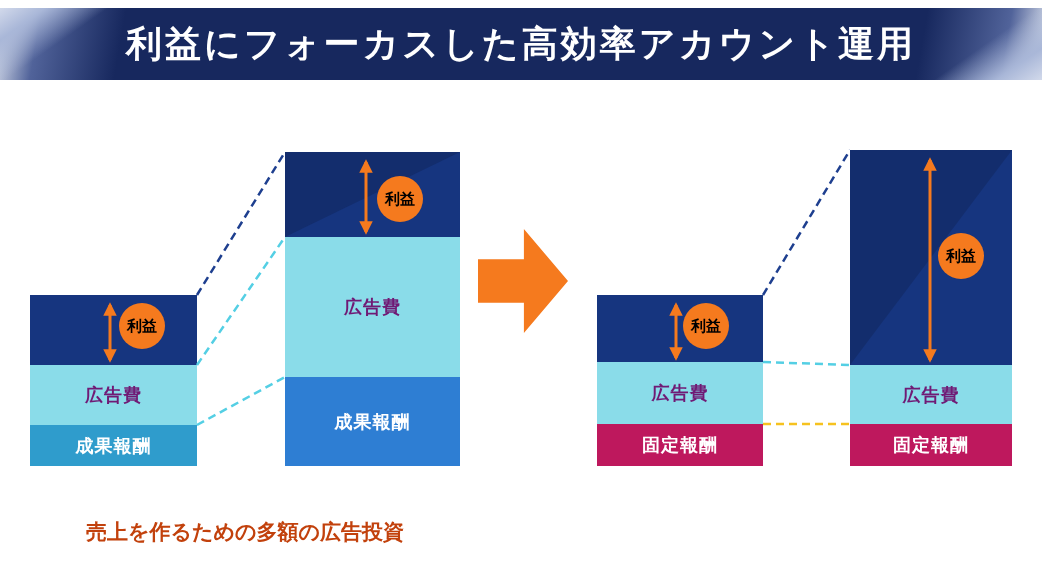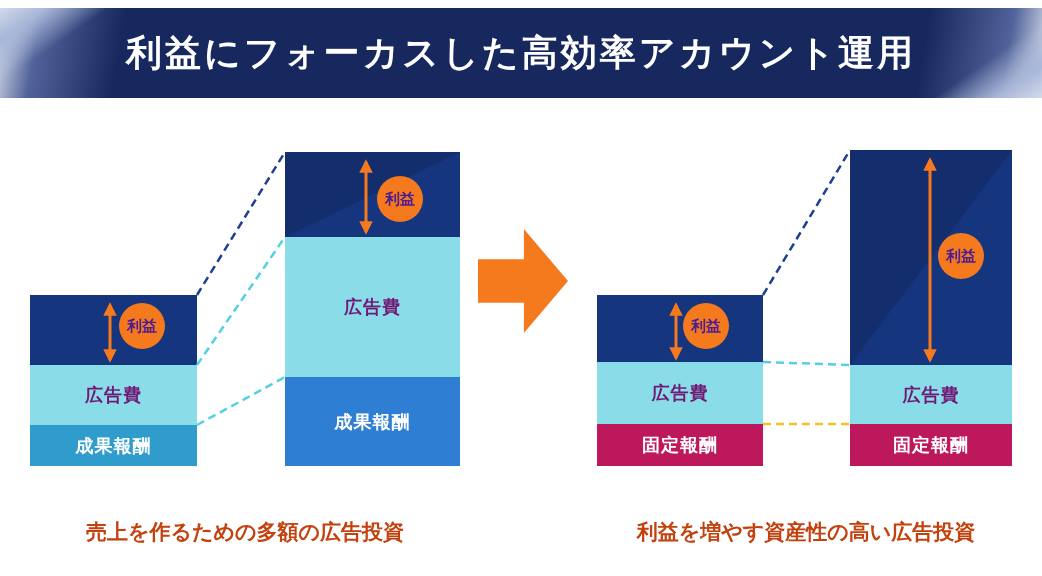--- a/index.html
+++ b/index.html
@@ -2,42 +2,42 @@
 <html><head>
 <meta charset="utf-8">
 <style>
   html,body{margin:0;padding:0;background:#ffffff;}
   .canvas{
     position:relative;width:1042px;height:576px;background:#ffffff;overflow:hidden;
     font-family:"Liberation Sans","DejaVu Sans",sans-serif;
   }
   
   .banner{
-    position:absolute;left:0;top:8px;width:1042px;height:90px;overflow:hidden;
+    position:absolute;left:0;top:8px;width:1042px;height:72px;overflow:hidden;
     background:linear-gradient(100deg,#dde3ee 0%,#51639a 4%,#17285e 12%,#17285e 88%,#51639a 96%,#dde3ee 100%);
     display:flex;align-items:center;justify-content:center;
   }
   .banner-accent{position:absolute;width:190px;height:80px;background:linear-gradient(to bottom,#eef1f8 0%,#a9b7d8 55%,rgba(169,183,216,0) 100%);}
   .banner-accent.left{left:-45px;top:-48px;transform:rotate(-35deg);}
   .banner-accent.right{right:-45px;bottom:-48px;transform:rotate(-35deg);background:linear-gradient(to top,#eef1f8 0%,#a9b7d8 55%,rgba(169,183,216,0) 100%);}
   .banner h1{
     position:relative;margin:0;color:#ffffff;font-size:36px;font-weight:700;letter-spacing:3px;
     font-family:"Liberation Serif","DejaVu Serif",serif;
   }
   
   .seg{position:absolute;display:flex;align-items:center;justify-content:center;z-index:1;}
   .seg .lbl{font-weight:bold;font-size:18px;letter-spacing:1px;}
   .navy{background:#16357f;}
   .cyan{background:#8adce9;color:#701a75;}
   .teal{background:#2f9ccc;color:#ffffff;}
   .blue{background:#2e7ed3;color:#ffffff;}
   .yellow{background:#be185d;color:#ffffff;}
   
   .profit-badge{
-    position:absolute;width:46px;height:46px;border-radius:50%;background:#f57a1e;color:#4c1d95;
+    position:absolute;width:46px;height:46px;border-radius:50%;background:#f57a1e;color:#000000;
     display:flex;align-items:center;justify-content:center;font-weight:bold;font-size:15px;z-index:5;
   }
   
   .big-arrow{
     position:absolute;left:478px;top:229px;width:90px;height:104px;background:#f57a1e;z-index:2;
     clip-path:polygon(0 29%,51% 29%,51% 0,100% 50%,51% 100%,51% 71%,0 71%);
   }
   
   .overlay{position:absolute;left:0;top:0;width:1042px;height:576px;z-index:3;pointer-events:none;}
   
@@ -127,16 +127,15 @@
     <span>利益</span>
   </div>
   <div class="profit-badge" style="left:938px;top:233px;">
     <span>利益</span>
   </div>
 
   <div class="caption left">
     <div>売上を作るための多額の広告投資</div>
   </div>
   <div class="caption right">
-    <div>利益を増やす資産性の高い広告投資</div>
   </div>
 
 </div>
 
 </body></html>

